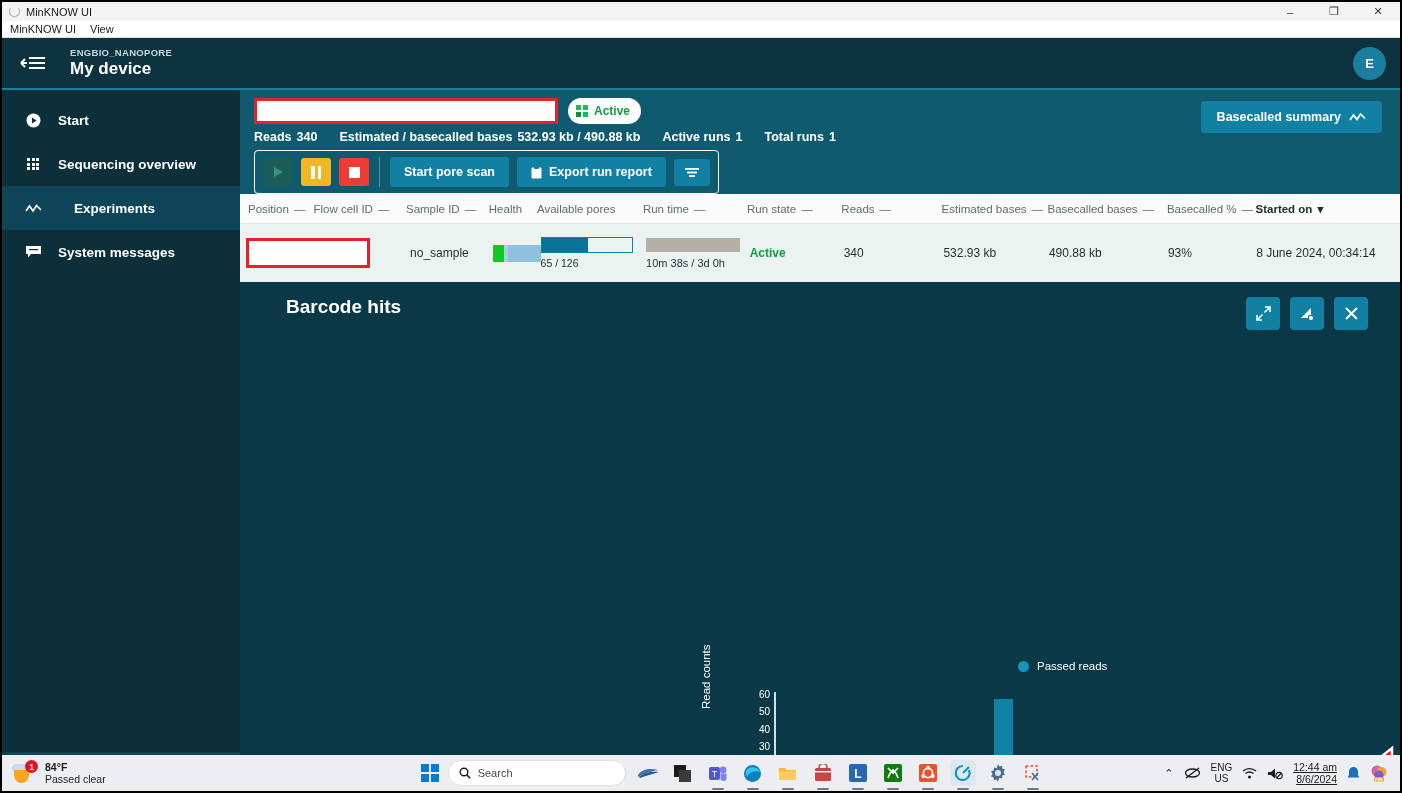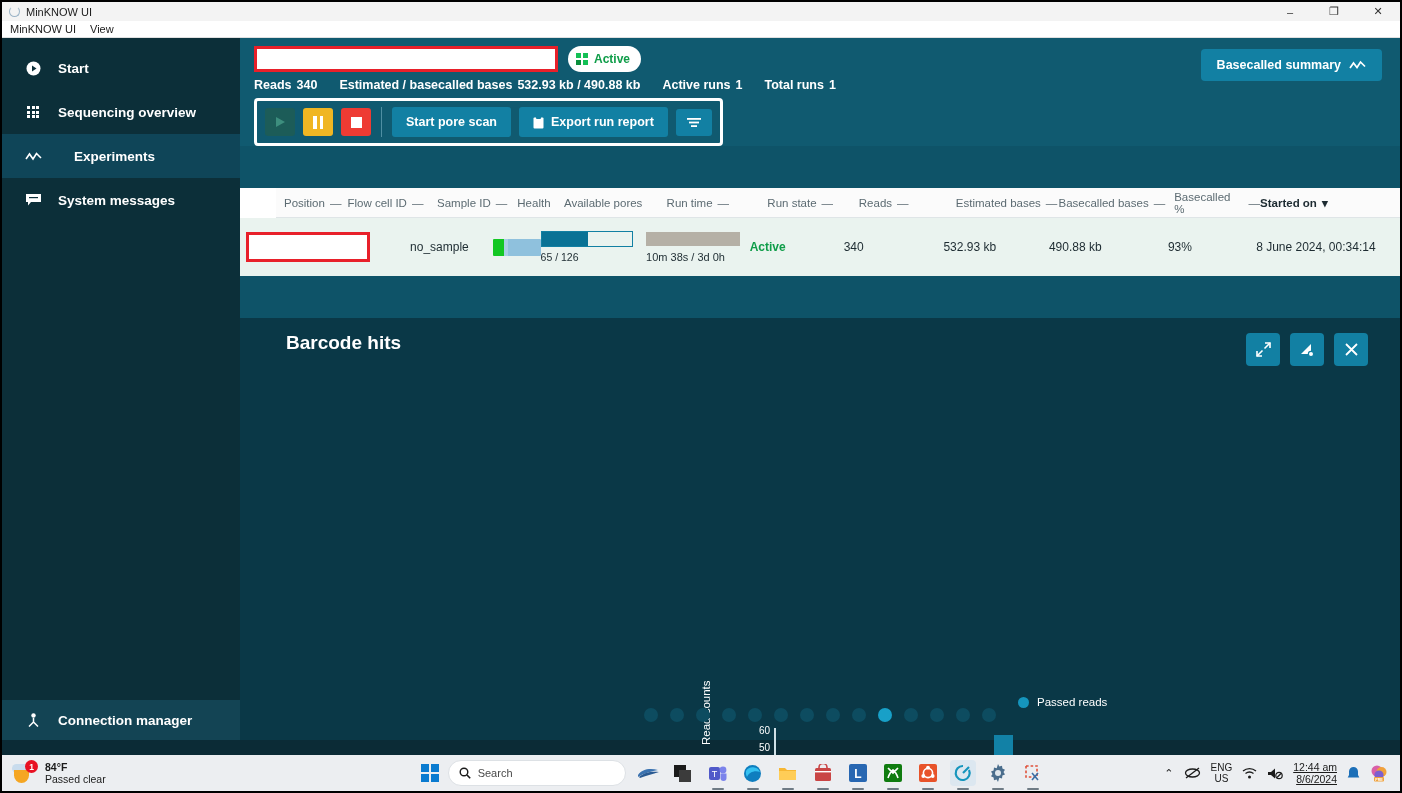--- a/index.html
+++ b/index.html
@@ -72,21 +72,21 @@
   }
   .nav-item .ico { width: 18px; display: flex; align-items: center; justify-content: center; }
   .nav-item.active { background: #0f4558; gap: 32px; }
   .nav-item .chev { position: absolute; right: 18px; font-size: 14px; color: #fff; }
   .nav-spacer { flex: 1; }
 
   .dotgrid { display: grid; grid-template-columns: repeat(3,3px); grid-template-rows: repeat(3,3px); gap: 1.5px; }
   .dotgrid i { background: #fff; display: block; width: 3px; height: 3px; }
 
   
-  .main { flex: 1; background: #0e5368; display: flex; flex-direction: column; min-width: 0; gap: 42px; }
+  .main { flex: 1; background: #0e5368; display: flex; flex-direction: column; min-width: 0; }
 
   
   .run-strip { padding: 8px 14px 0 14px; background: #105a70; }
   .row1 { display: flex; align-items: center; gap: 10px; }
   .redactbox {
     width: 304px; height: 26px; background: #fff; border: 3px solid #e8202a;
   }
   .pill {
     background: #fff; border-radius: 16px; height: 26px; padding: 0 11px 0 8px;
     display: flex; align-items: center; gap: 6px;
@@ -104,40 +104,40 @@
   .strip-wrap { position: relative; }
   .stats {
     display: flex; align-items: center; gap: 22px; margin-top: 6px;
     font-size: 12.5px; color: #fff; font-weight: bold;
   }
   .stats .k { font-weight: bold; }
   .stats .v { font-weight: bold; margin-left: 5px; }
   .runctl-label { color: #fff; font-size: 12.5px; font-weight: bold; margin-top: 12px; }
   .runctl {
     margin-top: 6px; display: inline-flex; align-items: center; gap: 8px;
-    border: 3px solid #ffffff; border-radius: 4px; padding: 6px 8px;
+    border: 1px solid #ffffff; border-radius: 4px; padding: 6px 8px;
   }
   .sqbtn { width: 30px; height: 28px; border-radius: 3px; display: flex; align-items: center; justify-content: center; cursor: pointer; }
   .sqbtn.play { background: #1c5c58; color: #3d8e7e; }
   .sqbtn.pause { background: #f0b623; }
   .sqbtn.stop { background: #ee3b33; }
   .sqbtn.pause i { width: 3.5px; height: 13px; background: #fff; display: inline-block; margin: 0 1.5px; }
   .sqbtn.stop i { width: 11px; height: 11px; background: #fff; display: inline-block; }
   .divl { width: 1px; height: 30px; background: #4f8fa3; margin: 0 2px; }
   .tbtn {
     background: #1280a3; color: #fff; font-size: 12.5px; font-weight: bold;
     padding: 8px 14px; border-radius: 3px; cursor: pointer; display: flex; align-items: center; gap: 7px;
   }
   .tbtn.icon-only { padding: 8px 11px; }
 
   
   .tbl { background: #fff; }
   .thead {
     display: flex; align-items: center; height: 30px; background: #fbfbfb;
-    font-size: 11.5px; color: #5c6b72; border-bottom: 1px solid #dfe5e7; padding-left: 8px; margin-left: 36px;
+    font-size: 11.5px; color: #5c6b72; border-bottom: 1px solid #dfe5e7; padding-left: 8px;
   }
   .thead .th { display: flex; align-items: center; gap: 5px; }
   .thead .th.b { color: #1d2b31; font-weight: bold; }
   .trow {
     display: flex; align-items: center; height: 58px; background: #eaf3ef;
     font-size: 12px; color: #1d2b31; padding-left: 10px;
   }
   .c-pos { width: 68px; } .c-fcid { width: 96px; } .c-sid { width: 86px; }
   .c-health { width: 50px; } .c-pores { width: 110px; } .c-rtime { width: 108px; }
   .c-rstate { width: 98px; } .c-reads { width: 104px; } .c-est { width: 110px; }
@@ -232,20 +232,35 @@
       <div>–</div>
       <div>❐</div>
       <div>✕</div>
     </div>
   </div>
   <div class="menubar">
     <span>MinKNOW UI</span>
     <span>View</span>
   </div>
 
+  <div class="mk-header">
+    <div class="mk-hamburger">
+      <svg viewBox="0 0 28 18">
+          <path d="M9 9 L3 9 M3 9 L7 5 M3 9 L7 13" stroke="#fff" stroke-width="1.8" fill="none"></path>
+          <rect x="11" y="3" width="16" height="2" fill="#fff"></rect>
+          <rect x="11" y="8" width="16" height="2" fill="#fff"></rect>
+          <rect x="11" y="13" width="16" height="2" fill="#fff"></rect>
+        </svg>
+    </div>
+    <div class="mk-devblock">
+      <div class="mk-org">ENGBIO_NANOPORE</div>
+      <div class="mk-dev">My device</div>
+    </div>
+    <div class="mk-avatar">E</div>
+  </div>
 
   <div class="body">
 
     <div class="sidebar">
       <div class="nav-item" style="margin-top:8px">
         <span class="ico">
           <svg width="15" height="15" viewBox="0 0 15 15">
               <circle cx="7.5" cy="7.5" r="7" fill="#fff"></circle>
               <path d="M6 4.5 L10.5 7.5 L6 10.5 Z" fill="#0c2f39"></path>
             </svg>

